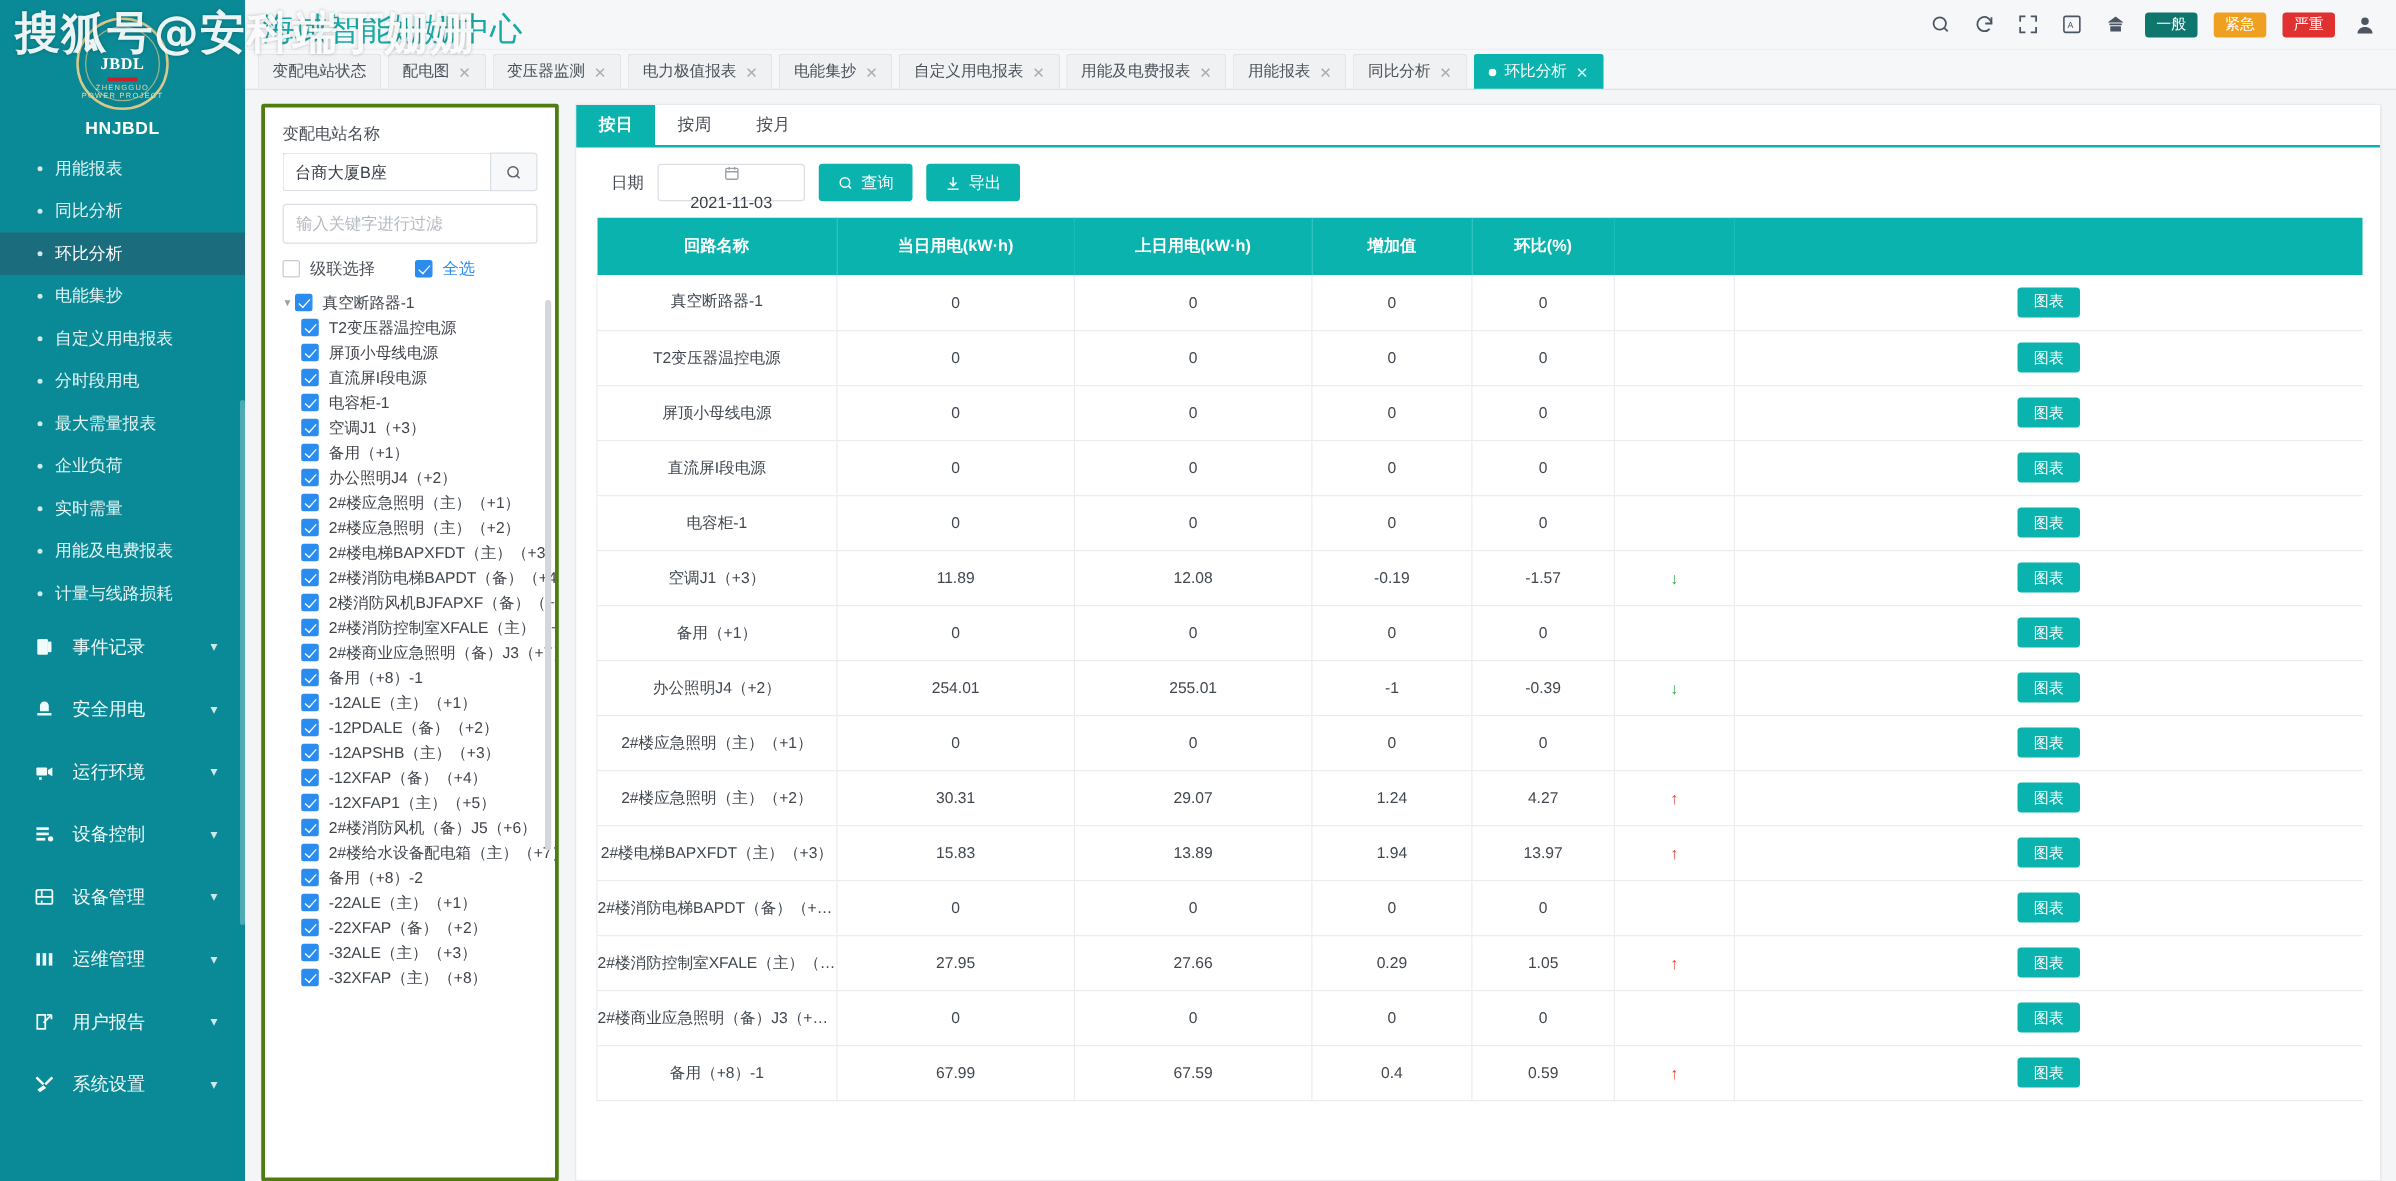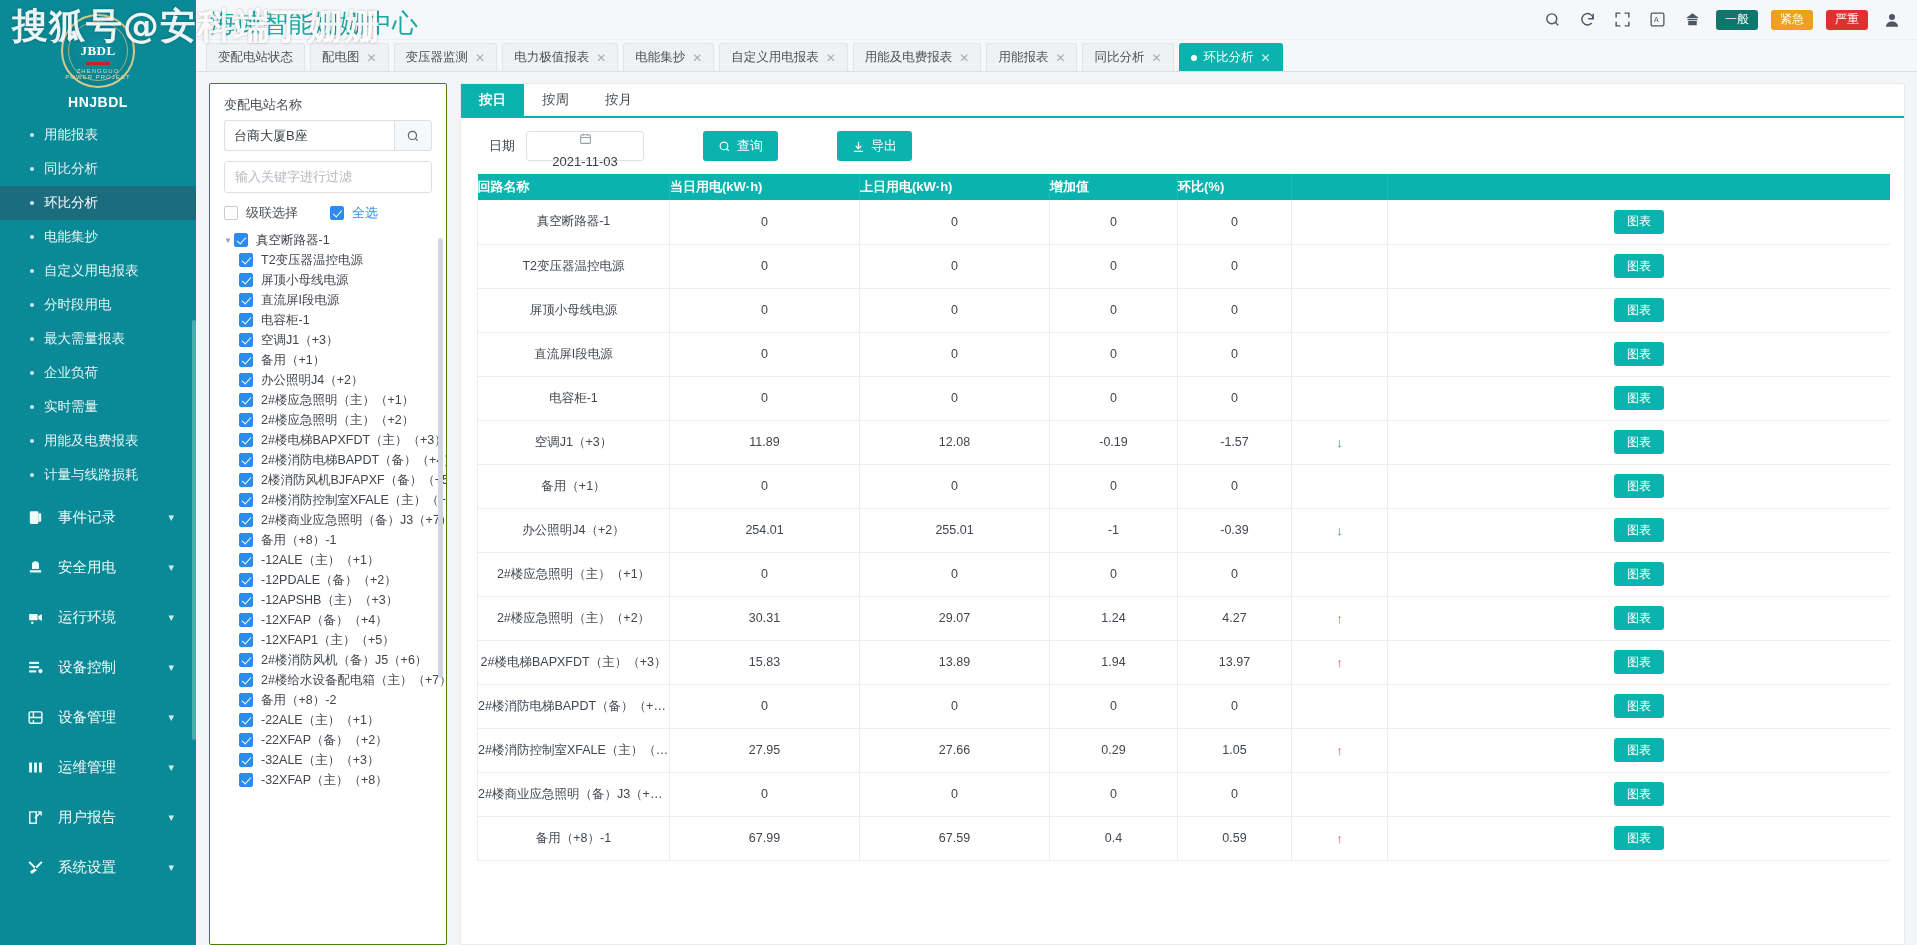--- a/index.html
+++ b/index.html
@@ -113,21 +113,21 @@
     display: inline-block;
   }
 
   .content {
     flex: 1; display: flex; gap: 13px; padding: 11px 12px 0 13px; min-height: 0;
   }
 
   
   .tree-panel {
     width: 238px; flex: 0 0 238px; background: #fff;
-    border: 1px solid #4d7c0f; border-radius: 2px;
+    border: 3px solid #4d7c0f; border-radius: 2px;
     display: flex; flex-direction: column; min-height: 0;
     box-shadow: 0 1px 2px rgba(0,0,0,.03);
   }
   .tp-label { padding: 12px 14px 6px; font-size: 13px; color: #4a4f57; }
   .tp-select-row { padding: 0 14px 10px; display: flex; gap: 0; }
   .tp-select {
     flex: 1; height: 31px; border: 1px solid #dcdfe6; border-right: none;
     border-radius: 3px 0 0 3px; padding: 0 9px; font-size: 13px;
     color: #3a4046; display: flex; align-items: center; background: #fff;
   }
@@ -196,28 +196,28 @@
   }
   .flabel { font-size: 13px; color: #41474f; }
   .date-input {
     width: 118px; height: 30px; border: 1px solid #dcdfe6; border-radius: 3px;
     display: flex; align-items: center; gap: 6px; padding: 0 9px;
     font-size: 13px; color: #3a4046; background: #fff; flex-direction: column;
   }
   .btn {
     height: 30px; border-radius: 3px; background: #0ab3ad; color: #fff;
     font-size: 13px; display: inline-flex; align-items: center; gap: 6px;
-    padding: 0 15px; cursor: pointer; border: none; margin-left: 48px;
+    padding: 0 15px; cursor: pointer; border: none;
   }
 
   .table-wrap { flex: 1; overflow: hidden; padding: 0 14px 0 16px; min-height:0; }
   table.rpt { width: 100%; border-collapse: collapse; table-layout: fixed; }
   table.rpt th {
     background: #0ab3ad; color: #fff; font-size: 13px; font-weight: bold;
-    height: 26px; text-align: left; border-right: 1px solid #17bdb7;
+    height: 46px; text-align: center; border-right: 1px solid #17bdb7;
   }
   table.rpt th:last-child { border-right: none; }
   table.rpt td {
     height: 44px; border-bottom: 1px solid #ebedf0; border-right: 1px solid #ebedf0;
     font-size: 12.5px; color: #41474f; text-align: center;
     overflow: hidden; text-overflow: ellipsis; white-space: nowrap;
   }
   table.rpt td:last-child { border-right: none; }
   table.rpt tr td:first-child { border-left: 1px solid #ebedf0; }
   .arrow-up { color: #e8453c; font-size: 13px; }

